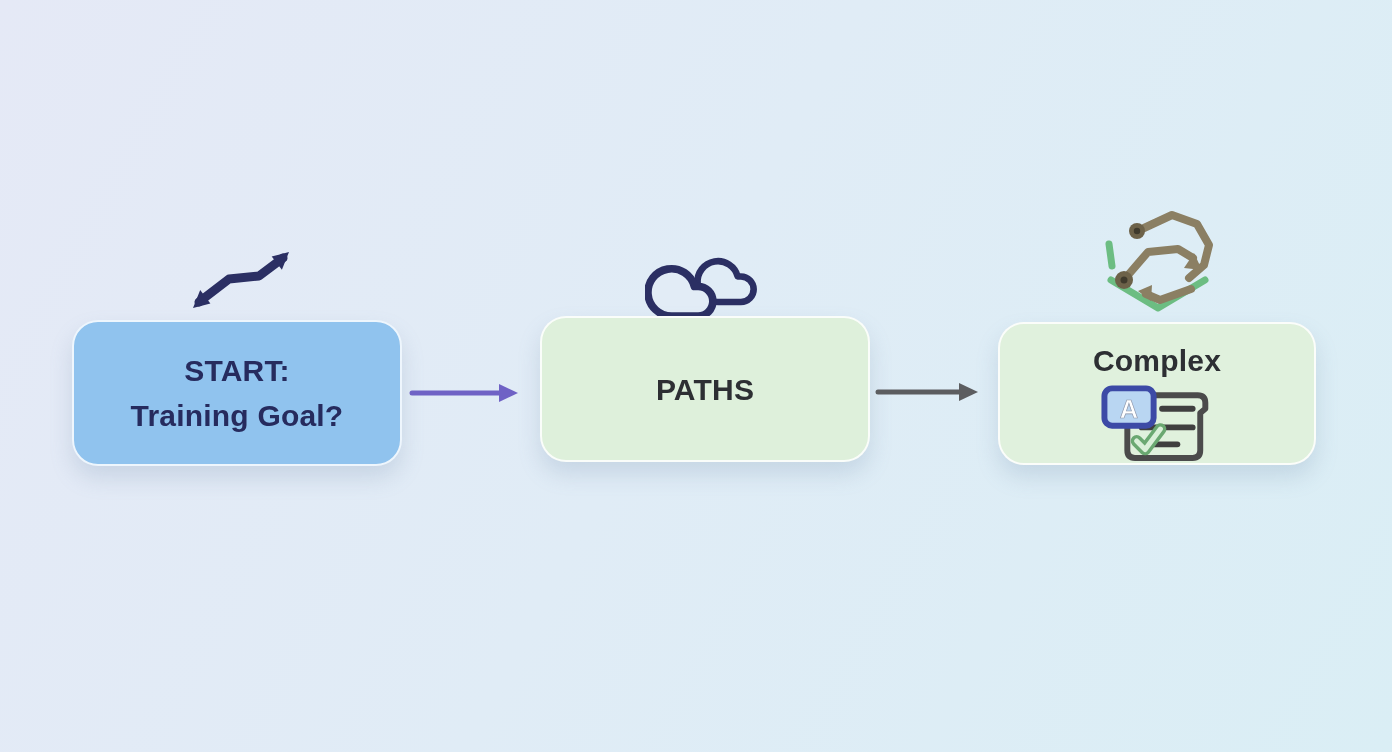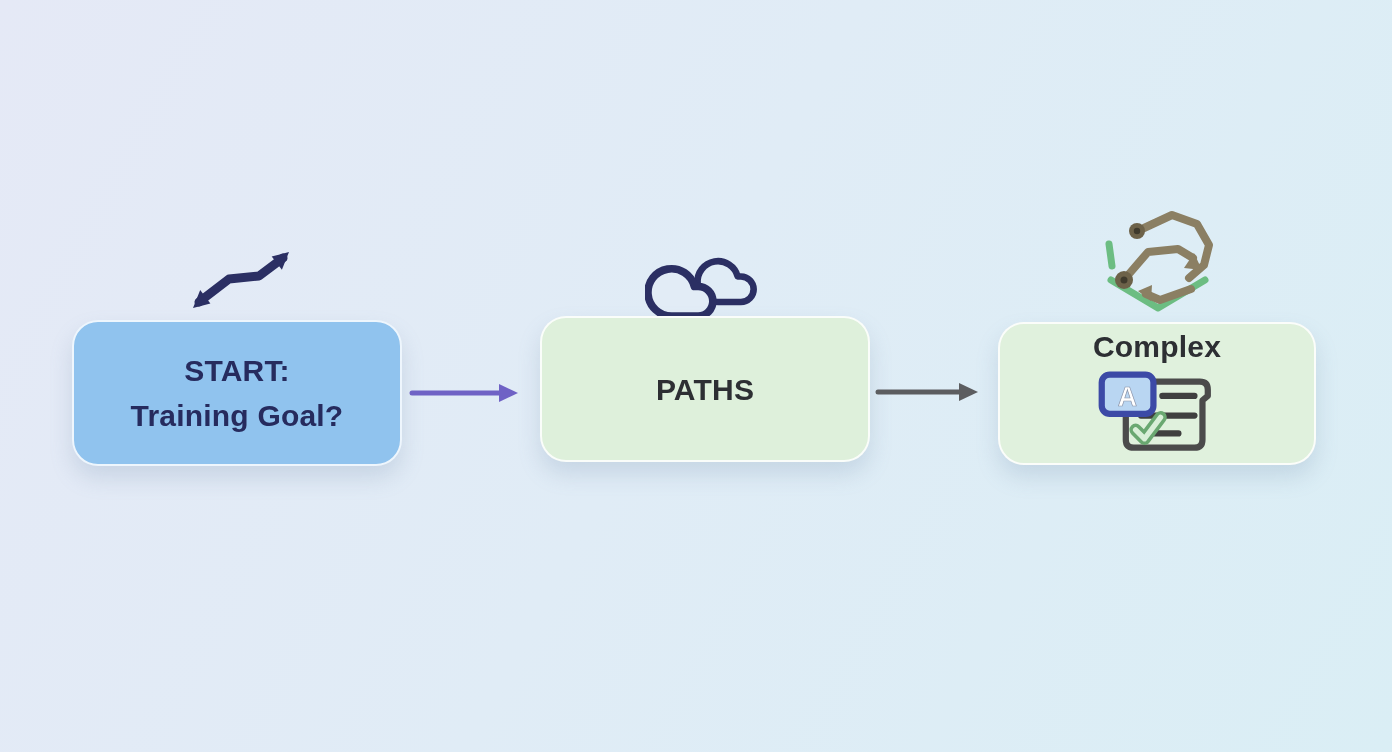--- a/index.html
+++ b/index.html
@@ -29,21 +29,21 @@
   .box-paths{
     left:540px;top:316px;width:326px;height:142px;
     background:var(--paths-box-bg,#def0db);
     color:var(--dark-text,#2d2f33);
   }
   .box-complex{
     left:998px;top:322px;width:318px;height:143px;
     background:var(--complex-box-bg,#e0f1dd);
     color:var(--dark-text,#2d2f33);
     justify-content:flex-start;
-    box-sizing:border-box;
+    padding-top:14px;box-sizing:border-box;
   }
   .node-icon{position:absolute;}
   .icon-trend{left:185px;top:248px;}
   .icon-clouds{left:645px;top:250px;}
   .icon-cycle{left:1096px;top:204px;}
   .arrow{position:absolute;}
   .arrow-1{left:408px;top:381px;}
   .arrow-2{left:874px;top:380px;}
   .complex-inner-icon{margin-top:2px;}
   .box-label-line{display:block;}

